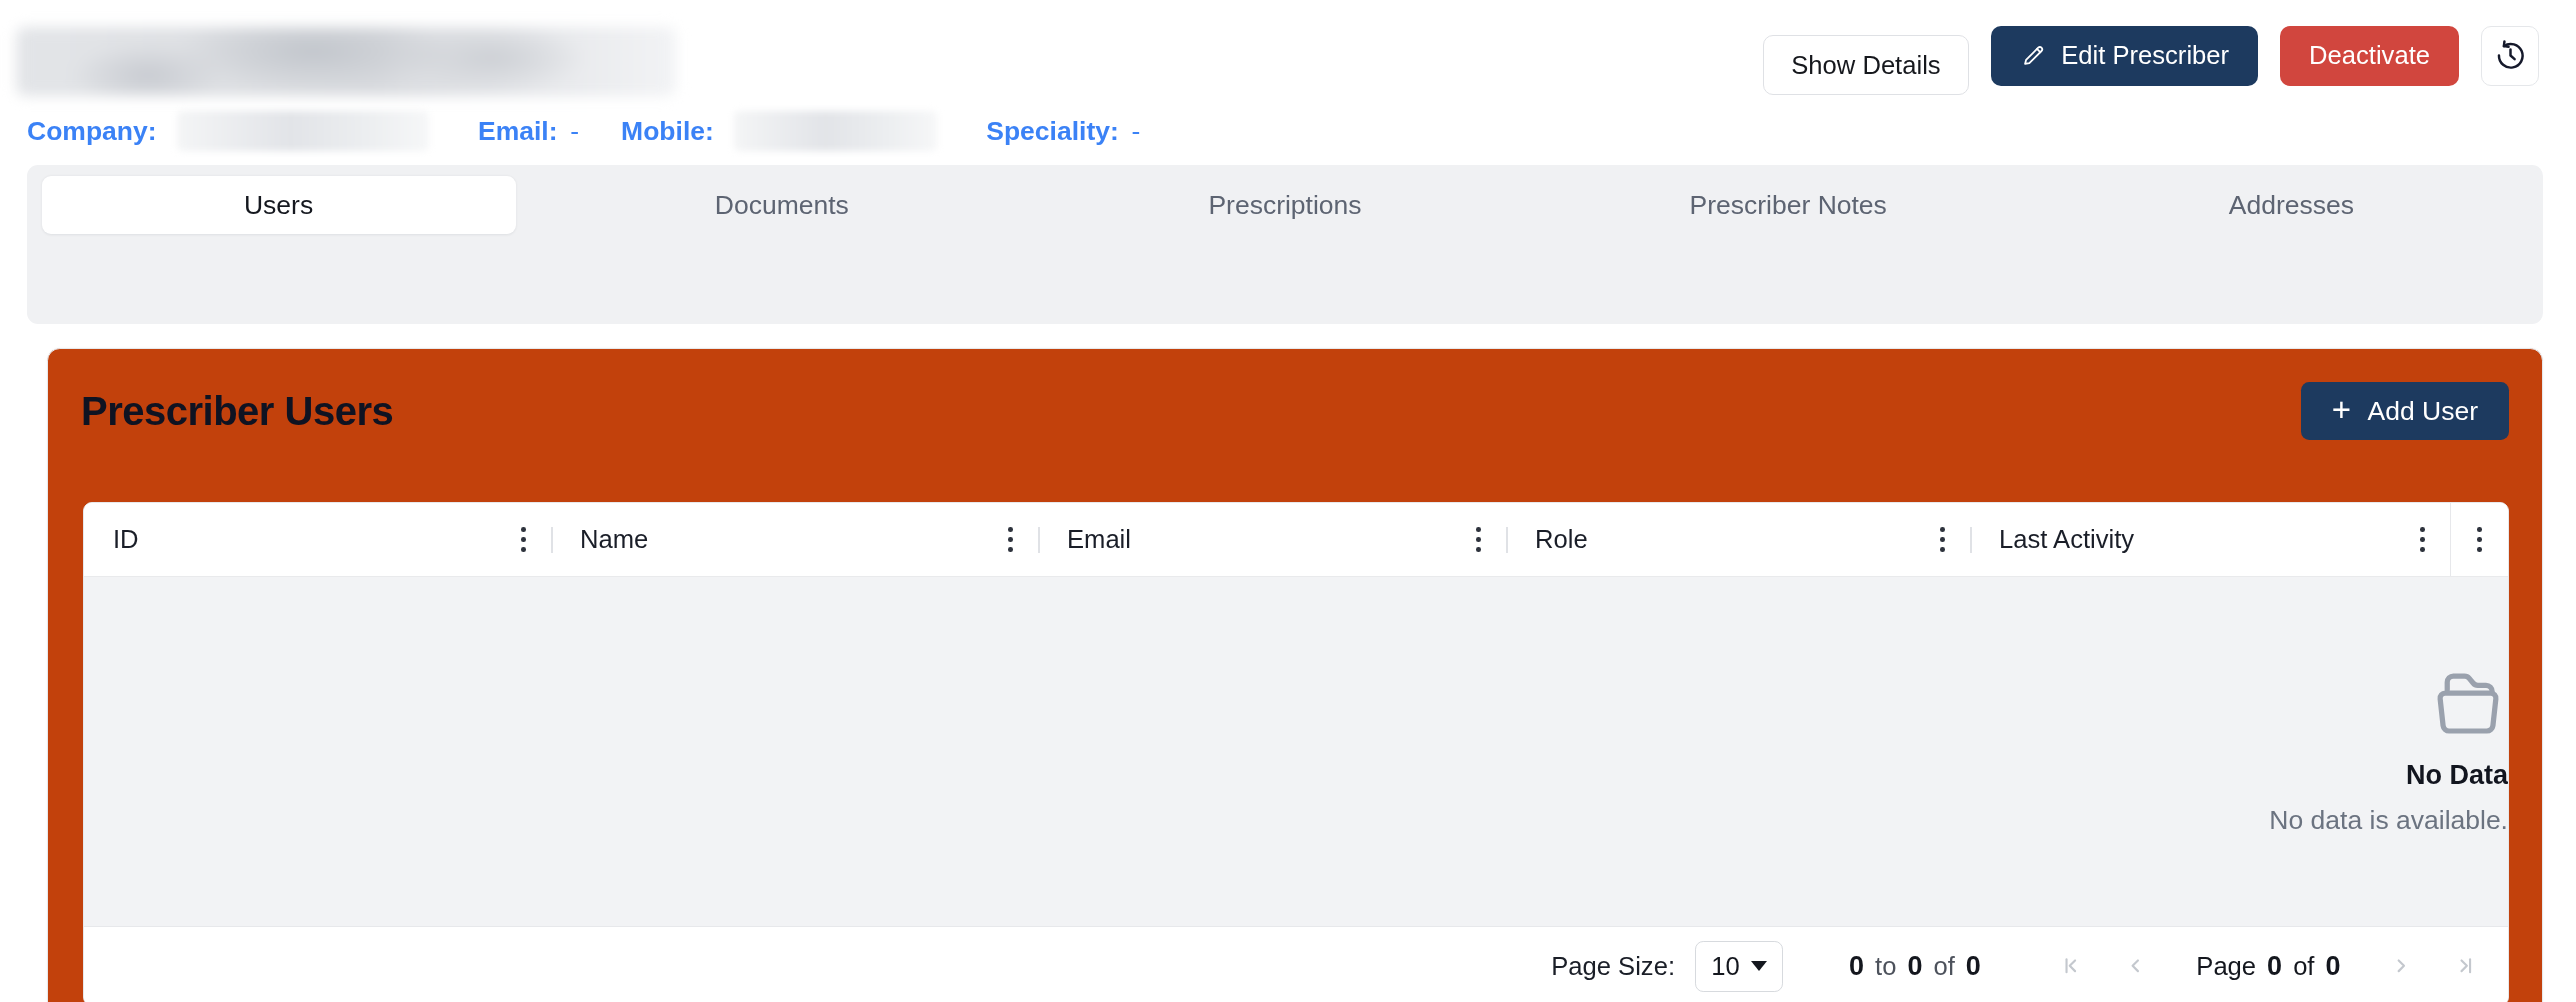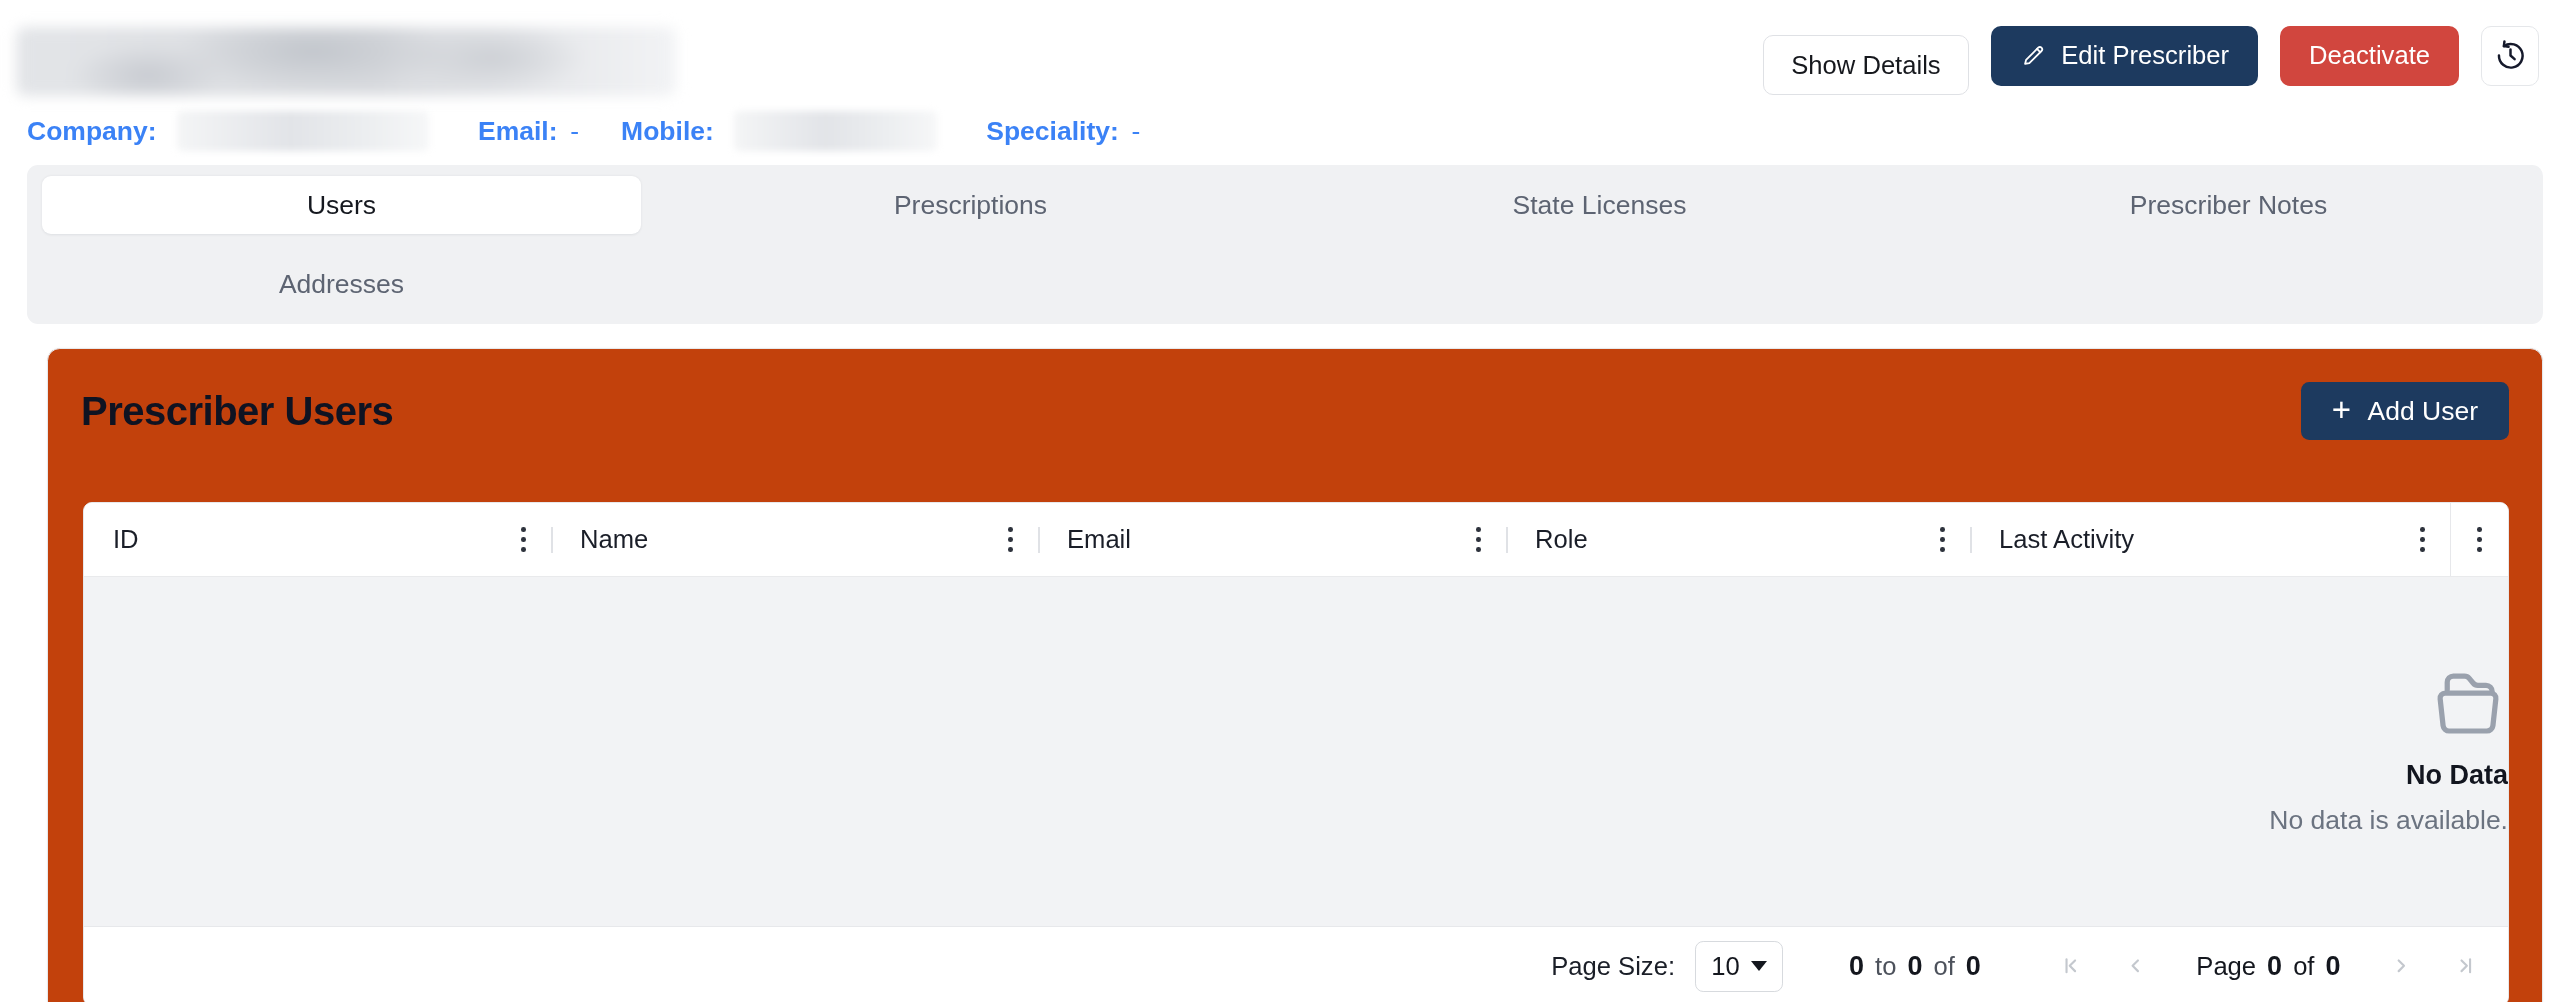--- a/index.html
+++ b/index.html
@@ -34,21 +34,21 @@
   .info-gap{width:16.4px;}
   .redacted-chip{height:40px;border-radius:5.5px;
       background:linear-gradient(90deg,#f4f5f6 0%, #e2e4e8 45%, #eceef0 75%, #f6f7f8 100%);
       filter:blur(3.7px);}
   .chip-company{width:252px;margin:0 7.3px;}
   .chip-mobile{width:203px;margin:0 7.3px;}
 
   
   .tab-strip{position:absolute;top:165px;left:27px;right:33px;height:159px;
              background:#f0f1f3;border-radius:11px;
-             display:grid;grid-template-columns:repeat(4,1fr);grid-auto-rows:79px;
+             display:grid;grid-template-columns:repeat(5,1fr);grid-auto-rows:79px;
              box-sizing:border-box;}
   .tab{display:flex;align-items:center;justify-content:center;
        font-size:26.5px;color:#5d6472;margin:11px 14.6px;height:58px;border-radius:9px;
        cursor:pointer;white-space:nowrap;}
   .tab.active{background:#ffffff;color:#15181f;box-shadow:0 0.9px 2.7px rgba(15,20,40,.08);}
 
   
   .card{position:absolute;top:348px;left:27px;right:33px;height:699px;
         background:#c2410c;border:1.8px solid #e7e8eb;border-radius:12.8px;
         box-sizing:border-box;box-shadow:0 0.9px 2.7px rgba(16,24,40,.04);margin-left:20px;}
@@ -141,22 +141,22 @@
     <span class="info-gap"></span>
     <span class="info-label">Mobile:</span>
     <span class="redacted-chip chip-mobile"></span>
     <span class="info-gap"></span>
     <span class="info-label">Speciality:</span>
     <span class="info-value">-</span>
   </div>
 
   <nav class="tab-strip">
     <div class="tab active">Users</div>
+    <div class="tab">Documents</div>
     <div class="tab">Prescriptions</div>
-    <div class="tab">State Licenses</div>
     <div class="tab">Prescriber Notes</div>
     <div class="tab">Addresses</div>
   </nav>
 
   <section class="card">
     <div class="card-head">
       <h1 class="card-title">Prescriber Users</h1>
       <button class="btn btn-navy btn-add">
         <span class="plus-glyph">+</span>
         <span>Add User</span>

